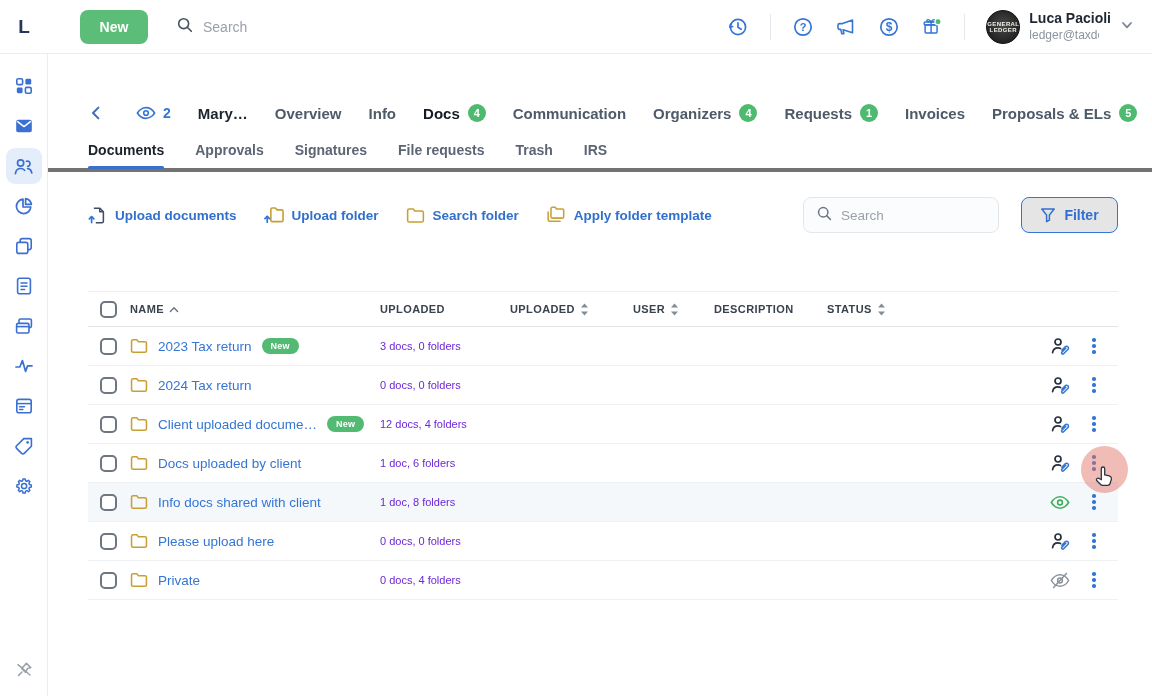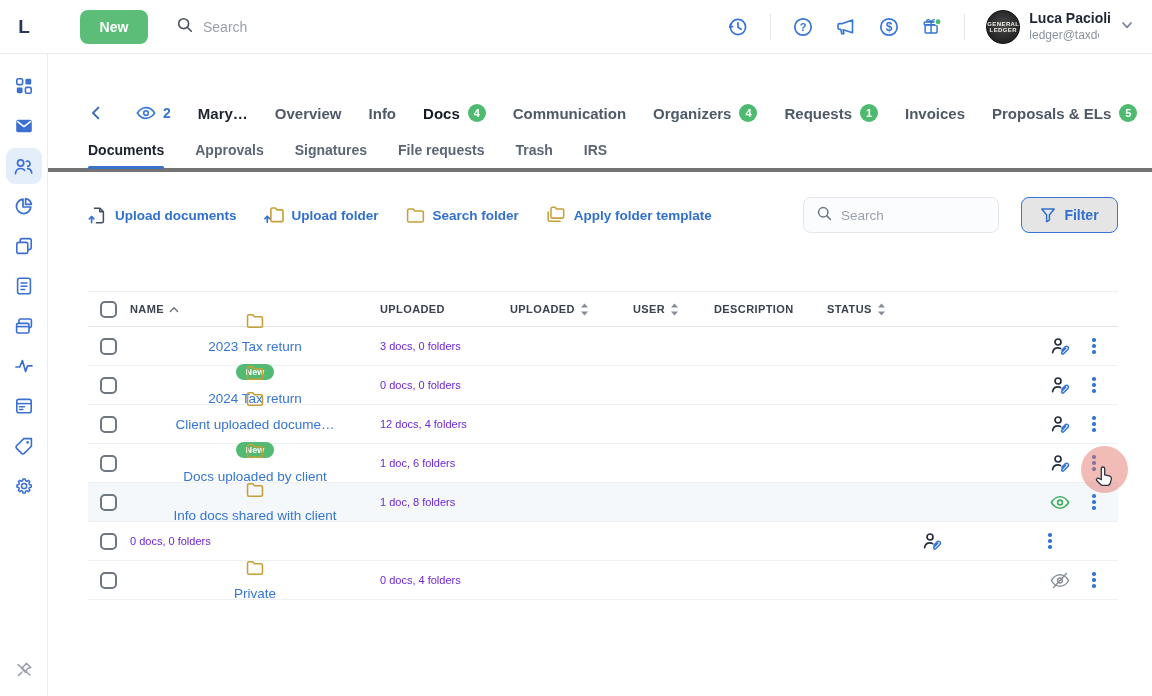--- a/index.html
+++ b/index.html
@@ -56,21 +56,21 @@
   .filter-btn { margin-left:22px; width:97px; height:36px; border:1px solid #3575d4; border-radius:8px; background:#e5e5e5; color:#3170cc; font-size:14px; font-weight:bold; font-family:inherit; display:flex; align-items:center; justify-content:center; gap:8px; cursor:pointer; }
 
   
   .doc-table { position:absolute; top:201px; left:40px; width:1030px;margin-top:36px; }
   .t-row { display:grid; grid-template-columns:42px 250px 130px 123px 81px 113px 211px 44px 36px; align-items:center; }
   .t-head { height:36px; border-top:1px solid #eceef2; border-bottom:1px solid #e1e5ea; }
   .t-head .hcell { font-size:11px; font-weight:bold; letter-spacing:.4px; color:#39424e; display:flex; align-items:center; gap:5px; cursor:pointer; }
   .t-body-row { height:39px; border-bottom:1px solid #eef1f4; }
   .t-body-row.hl { background:#f4f8fb; }
   .cb { width:17px; height:17px; border:2px solid #6e7681; border-radius:5px; background:#fff; cursor:pointer; margin-left:12px; }
-  .name-cell { display:flex; align-items:center; gap:10px; overflow:hidden;flex-direction:column; }
+  .name-cell { display:flex; align-items:center; gap:10px; overflow:hidden; }
   .flink { color:#3575d4; font-size:13.5px; text-decoration:none; white-space:nowrap; cursor:pointer; }
   .new-pill { background:#52ba72; color:#fff; font-size:9px; font-weight:bold; border-radius:9px; padding:3px 9px; letter-spacing:.2px; }
   .contains { font-size:11px; color:#6d28d9; }
   .icon-cell { display:flex; align-items:center; justify-content:center; cursor:pointer; }
   .kebab { display:flex; flex-direction:column; gap:2.5px; align-items:center; justify-content:center; width:24px; height:24px; cursor:pointer; }
   .kebab i { width:3.5px; height:3.5px; border-radius:50%; background:#3575d4; }
 
   
   .click-ring { position:absolute; left:1081px; top:446px; width:47px; height:47px; border-radius:50%; background:rgba(226,112,102,.48); z-index:9; pointer-events:none; }
   .hand { position:absolute; left:1094px; top:465px; z-index:10; pointer-events:none; }
@@ -502,20 +502,26 @@
       </span>
       <span class="kebab">
           <i></i>
           <i></i>
           <i></i>
         </span>
     </div>
 
     <div class="t-row t-body-row">
       <span class="cb"></span>
+      <span class="name-cell">
+        <svg width="18" height="16" viewBox="0 0 21 18">
+            <path d="M1.8 3.6c0-1 .8-1.8 1.8-1.8h4.3l1.9 2.2h7.6c1 0 1.8.8 1.8 1.8v8.6c0 1-.8 1.8-1.8 1.8H3.6c-1 0-1.8-.8-1.8-1.8V3.6z" fill="none" stroke="#c79f36" stroke-width="1.8" stroke-linejoin="round"></path>
+          </svg>
+        <a class="flink">Please upload here</a>
+      </span>
       <span class="contains">0 docs, 0 folders</span>
       <span></span>
         <span></span>
         <span></span>
         <span></span>
       <span class="icon-cell">
         <svg width="21" height="20" viewBox="0 0 21 20">
             <circle cx="8" cy="6" r="3" fill="none" stroke="#262f3d" stroke-width="1.7"></circle>
             <path d="M2.6 16.6c.5-3 2.5-4.7 5.4-4.7.9 0 1.8.2 2.5.6" fill="none" stroke="#262f3d" stroke-width="1.7" stroke-linecap="round"></path>
             <path d="M11.8 14.2l3.4-3.4a1.9 1.9 0 0 1 2.7 2.7l-4.3 4.3a1.2 1.2 0 0 1-1.7-1.7l3.9-3.9" fill="none" stroke="#3575d4" stroke-width="1.5" stroke-linecap="round"></path>

